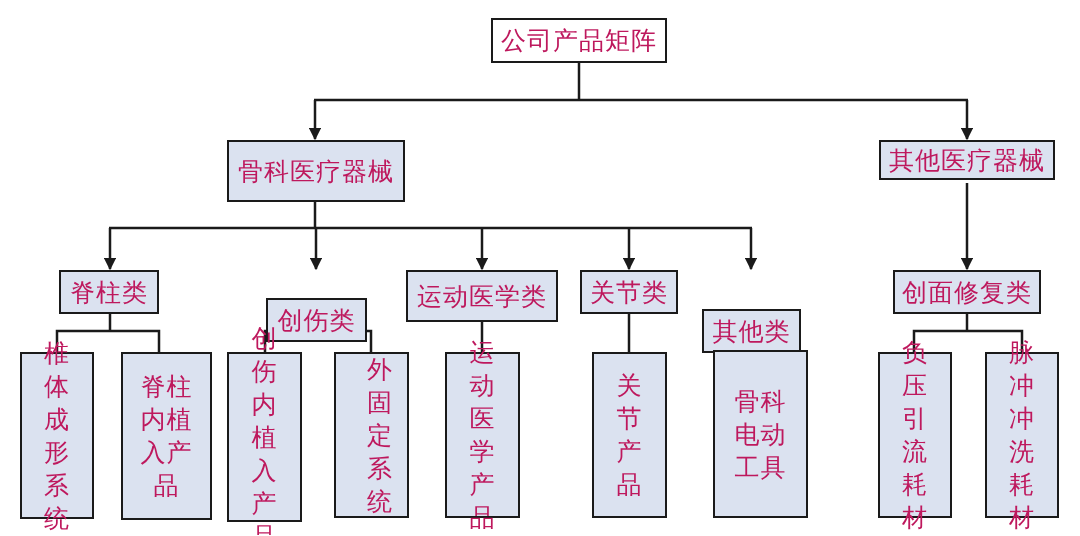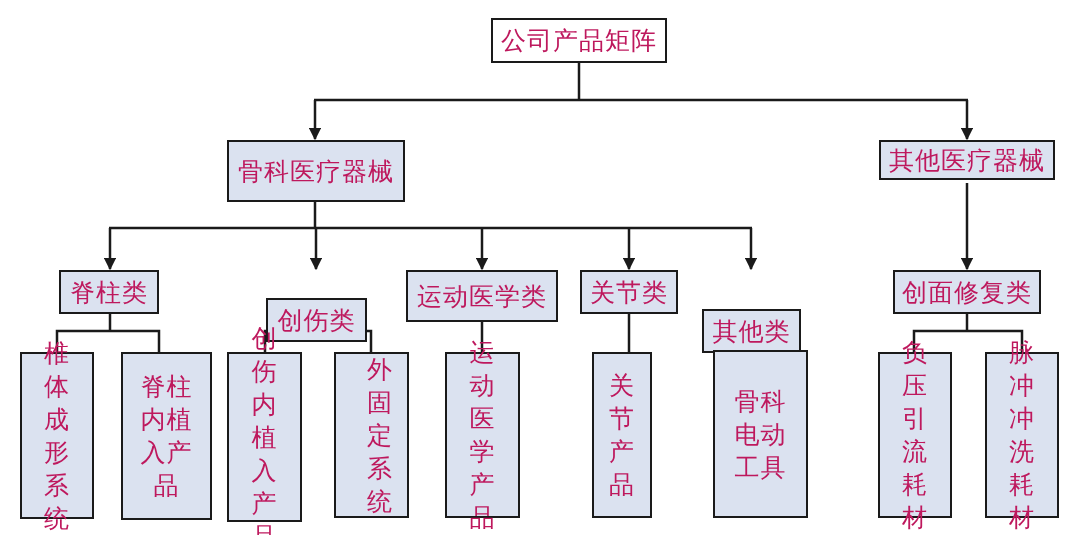--- a/index.html
+++ b/index.html
@@ -63,17 +63,17 @@
   <div class="node" style="left:406px; top:270px; width:152px; height:52px;">运动医学类</div>
   <div class="node" style="left:580px; top:270px; width:98px; height:44px;">关节类</div>
   <div class="node" style="left:702px; top:270px; width:99px; height:44px;margin-top:39px;">其他类</div>
   <div class="node" style="left:893px; top:270px; width:148px; height:44px;">创面修复类</div>
 
   <div class="node leaf" style="left:20px; top:352px; width:74px; height:167px;">椎体成形系统</div>
   <div class="node leaf" style="left:121px; top:352px; width:91px; height:168px;">脊柱内植入产品</div>
   <div class="node leaf" style="left:227px; top:352px; width:75px; height:170px;">创伤内植入产品</div>
   <div class="node leaf" style="left:334px; top:352px; width:75px; height:166px;text-align:right;">外固定系统</div>
   <div class="node leaf" style="left:445px; top:352px; width:75px; height:166px;">运动医学产品</div>
-  <div class="node leaf" style="left:592px; top:352px; width:60px; height:166px;">关节产品</div>
+  <div class="node leaf" style="left:592px; top:352px; width:75px; height:166px;">关节产品</div>
   <div class="node leaf" style="left:713px; top:350px; width:95px; height:168px;">骨科电动工具</div>
   <div class="node leaf" style="left:878px; top:352px; width:74px; height:166px;">负压引流耗材</div>
   <div class="node leaf" style="left:985px; top:352px; width:74px; height:166px;">脉冲冲洗耗材</div>
 </div>
 
 </body></html>

